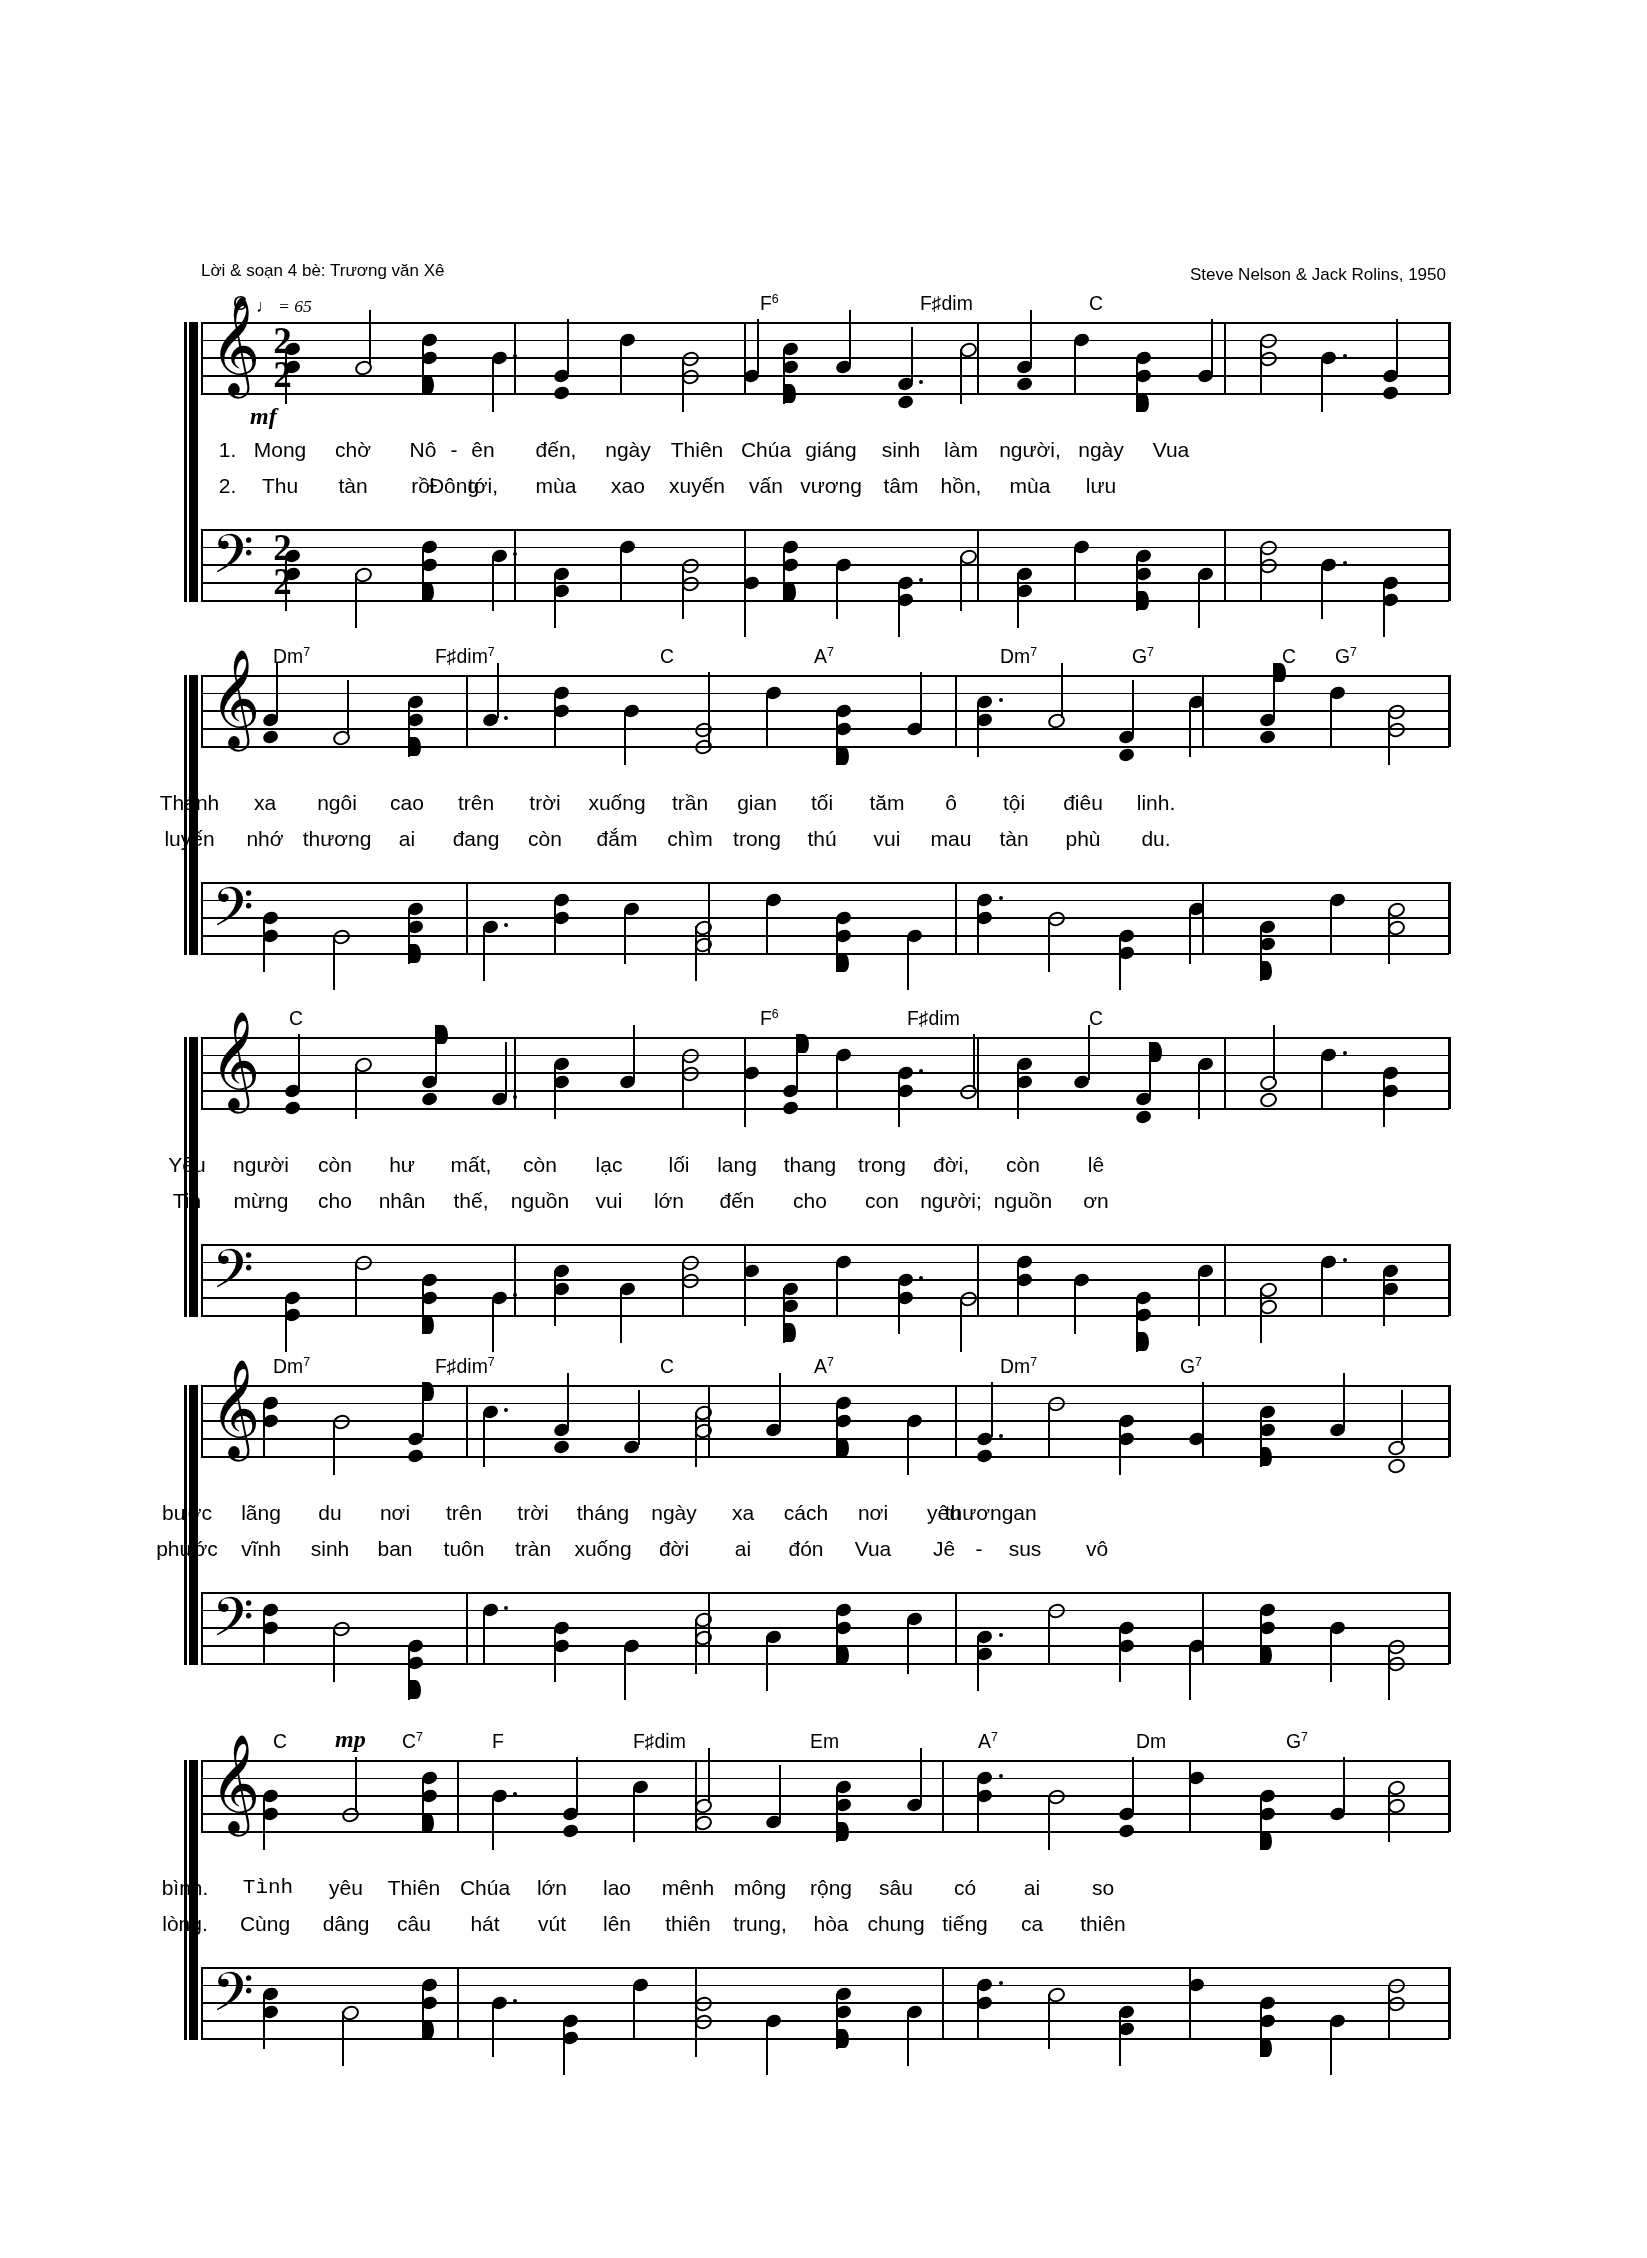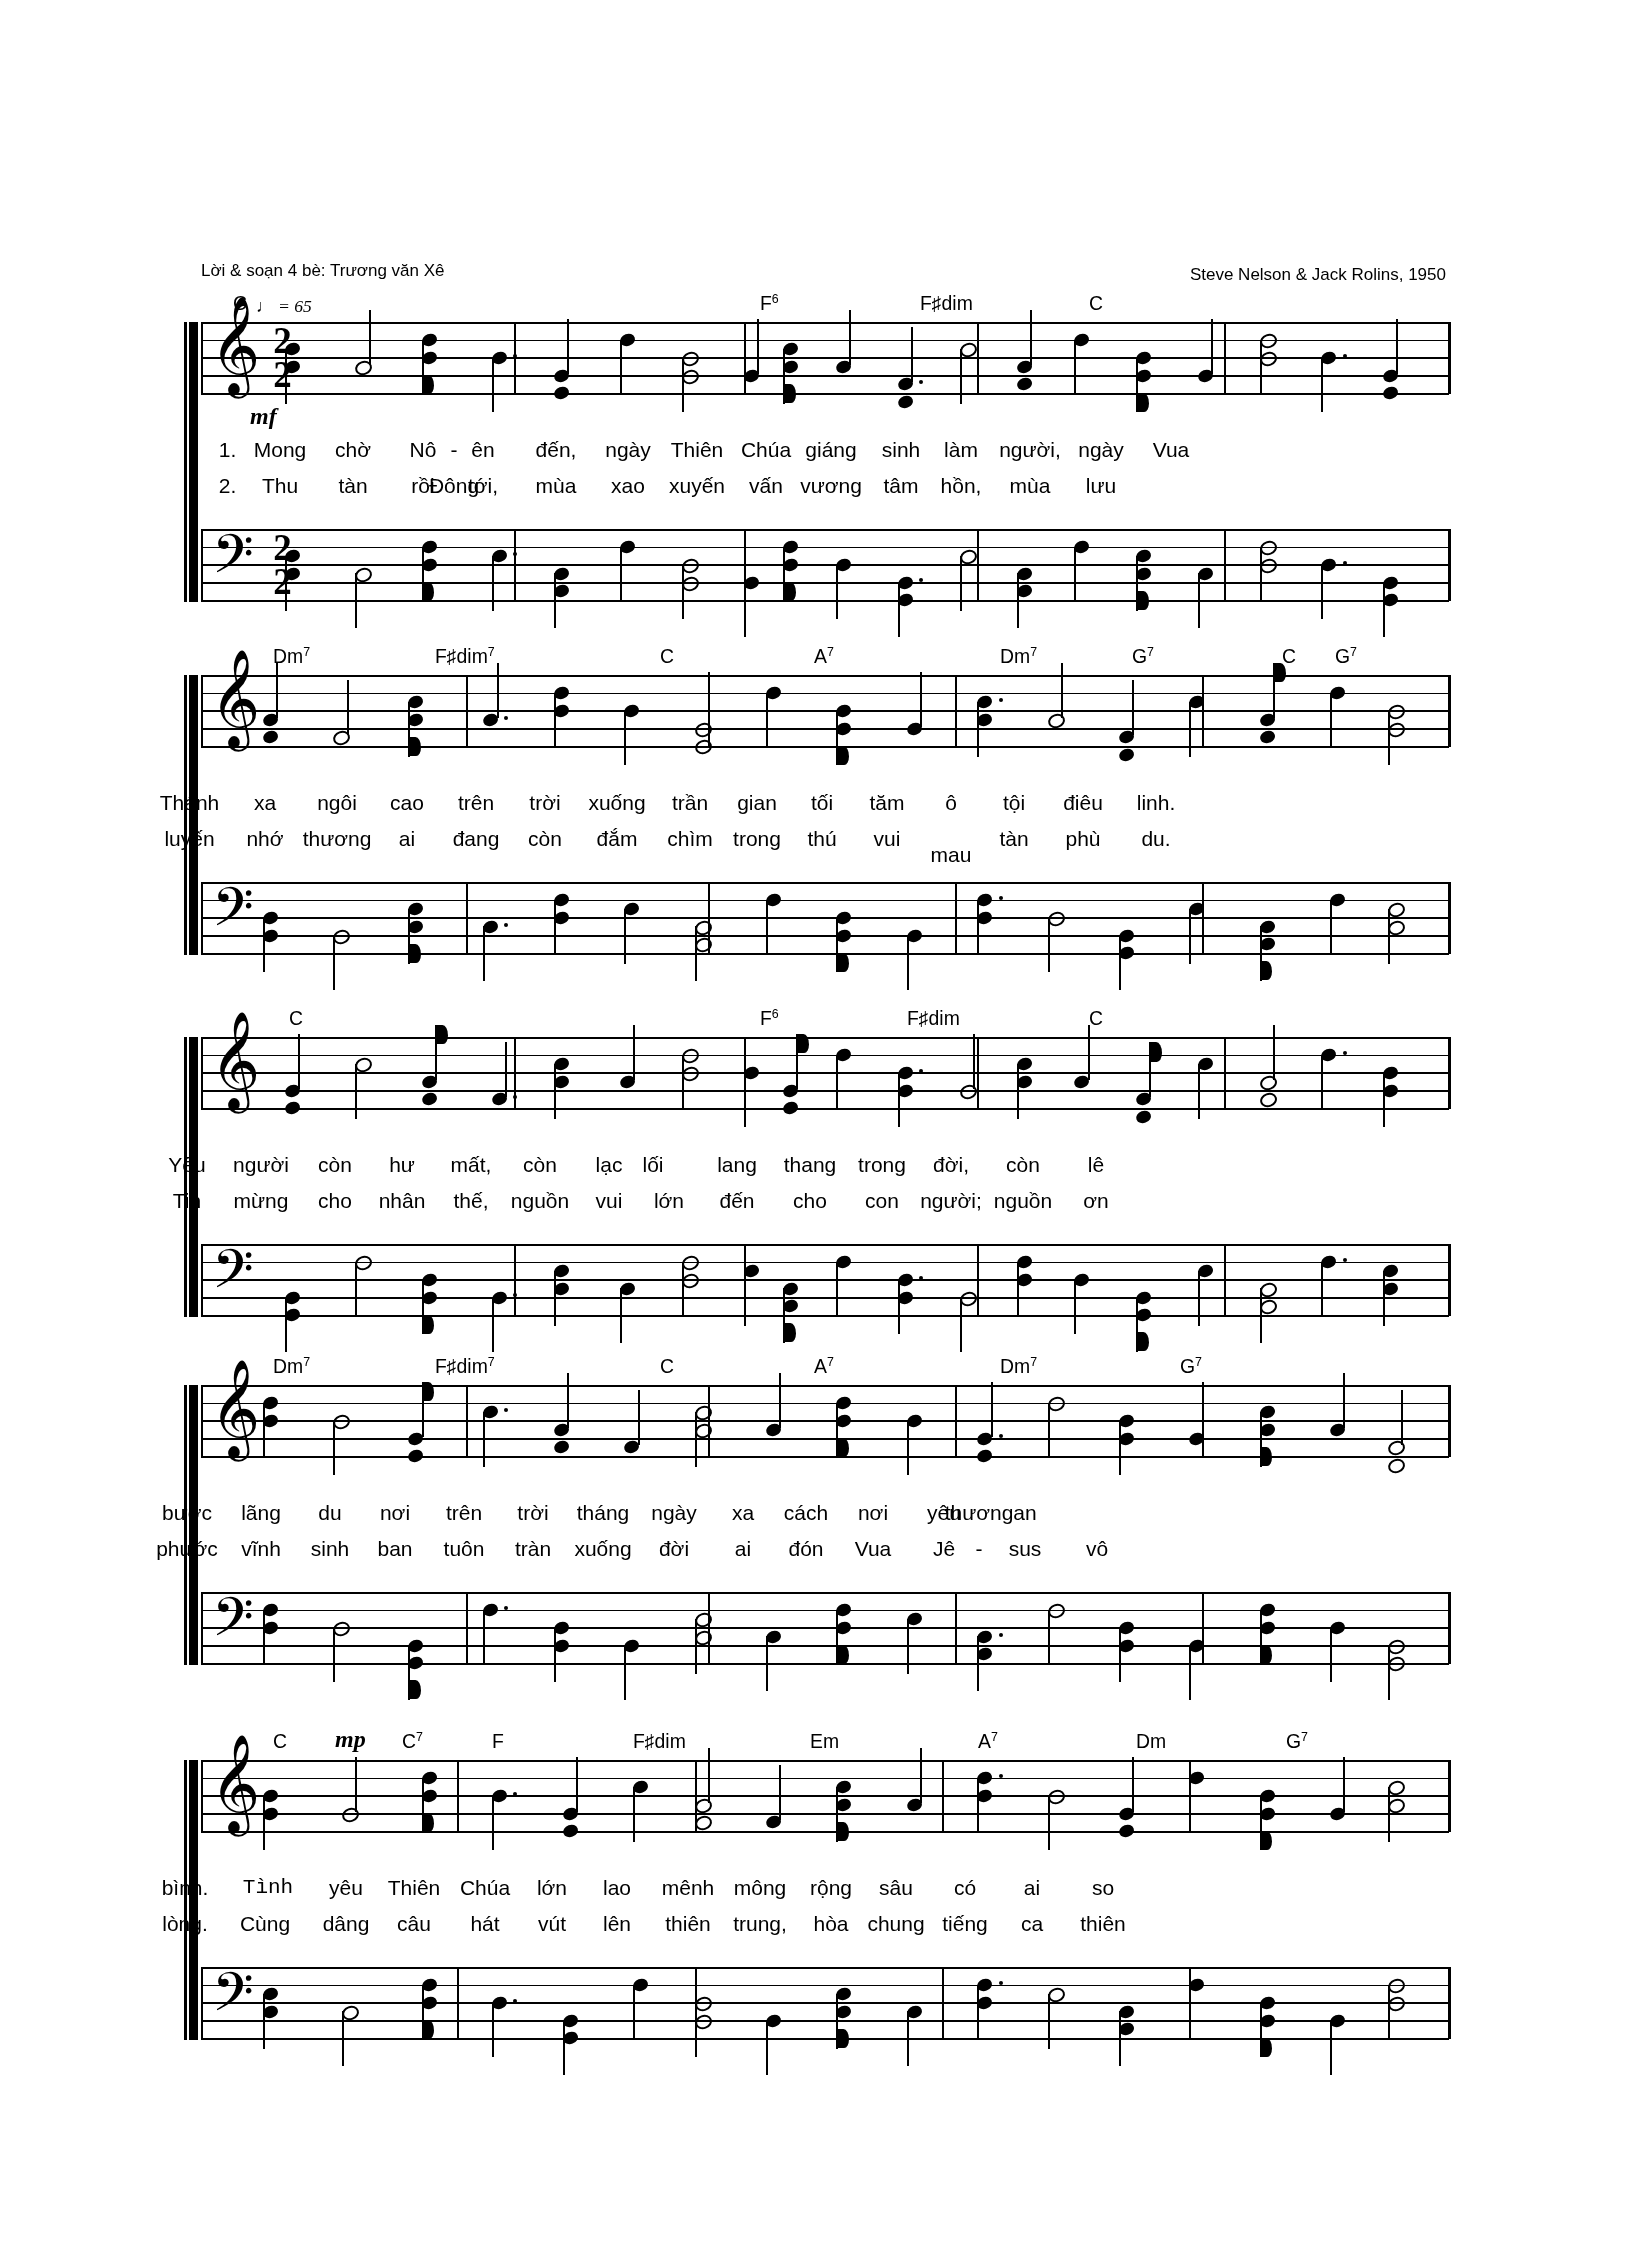--- a/index.html
+++ b/index.html
@@ -560,21 +560,21 @@
           <span class="syl" style="left: 64px;">nhớ</span>
           <span class="syl" style="left: 136px;">thương</span>
           <span class="syl" style="left: 206px;">ai</span>
           <span class="syl" style="left: 275px;">đang</span>
           <span class="syl" style="left: 344px;">còn</span>
           <span class="syl" style="left: 416px;">đắm</span>
           <span class="syl" style="left: 489px;">chìm</span>
           <span class="syl" style="left: 556px;">trong</span>
           <span class="syl" style="left: 621px;">thú</span>
           <span class="syl" style="left: 686px;">vui</span>
-          <span class="syl" style="left: 750px; margin-top: 16px;">mau</span>
+          <span class="syl" style="left: 750px;">mau</span>
           <span class="syl" style="left: 813px;">tàn</span>
           <span class="syl" style="left: 882px;">phù</span>
           <span class="syl" style="left: 955px;">du.</span>
         </div>
       </div>
       <div class="system" style="top: 1037px;">
         <div class="staff-area" style="top: 0px;">
           <div class="staff-line sl0"></div>
           <div class="staff-line sl1"></div>
           <div class="staff-line sl2"></div>
@@ -717,21 +717,21 @@
         <div class="chord" style="left: 907px; top: -30px;"><span>F♯dim</span><sup></sup></div>
         <div class="chord" style="left: 1089px; top: -30px;"><span>C</span><sup></sup></div>
         <div class="lyric-row" style="top: 116px;">
           <span class="syl" style="left: -14px;">Yêu</span>
           <span class="syl" style="left: 60px;">người</span>
           <span class="syl" style="left: 134px;">còn</span>
           <span class="syl" style="left: 201px;">hư</span>
           <span class="syl" style="left: 270px;">mất,</span>
           <span class="syl" style="left: 339px;">còn</span>
           <span class="syl" style="left: 408px;">lạc</span>
-          <span class="syl" style="left: 452px;">lối</span>
+          <span class="syl" style="left: 478px;">lối</span>
           <span class="syl" style="left: 536px;">lang</span>
           <span class="syl" style="left: 609px;">thang</span>
           <span class="syl" style="left: 681px;">trong</span>
           <span class="syl" style="left: 750px;">đời,</span>
           <span class="syl" style="left: 822px;">còn</span>
           <span class="syl" style="left: 895px;">lê</span>
         </div>
         <div class="lyric-row" style="top: 152px;">
           <span class="syl" style="left: -14px;">Tin</span>
           <span class="syl" style="left: 60px;">mừng</span>

